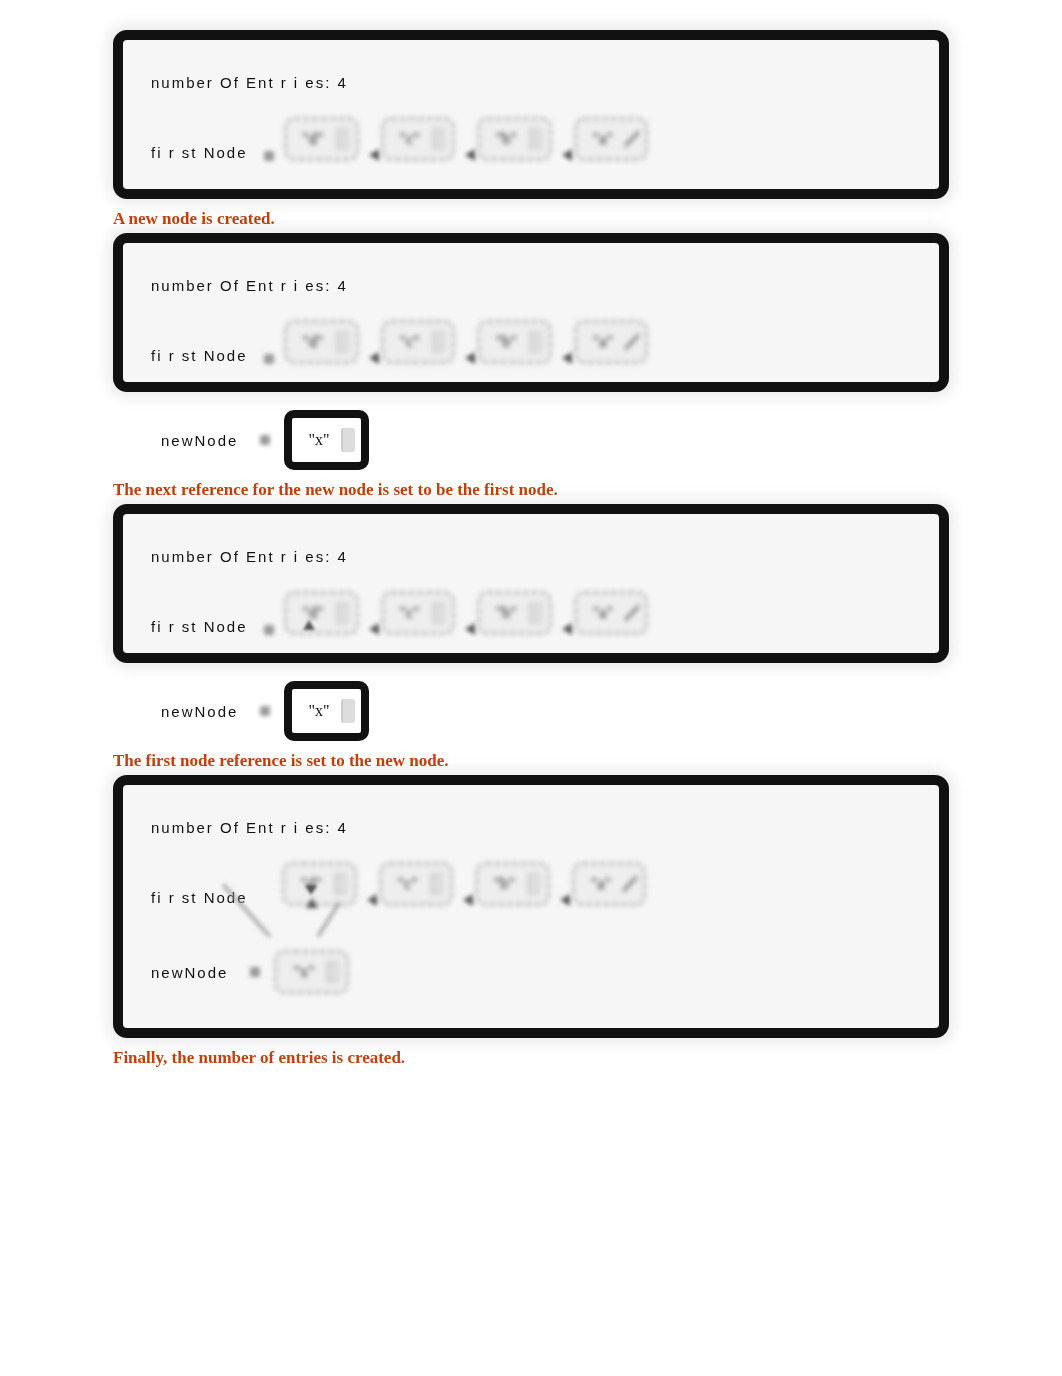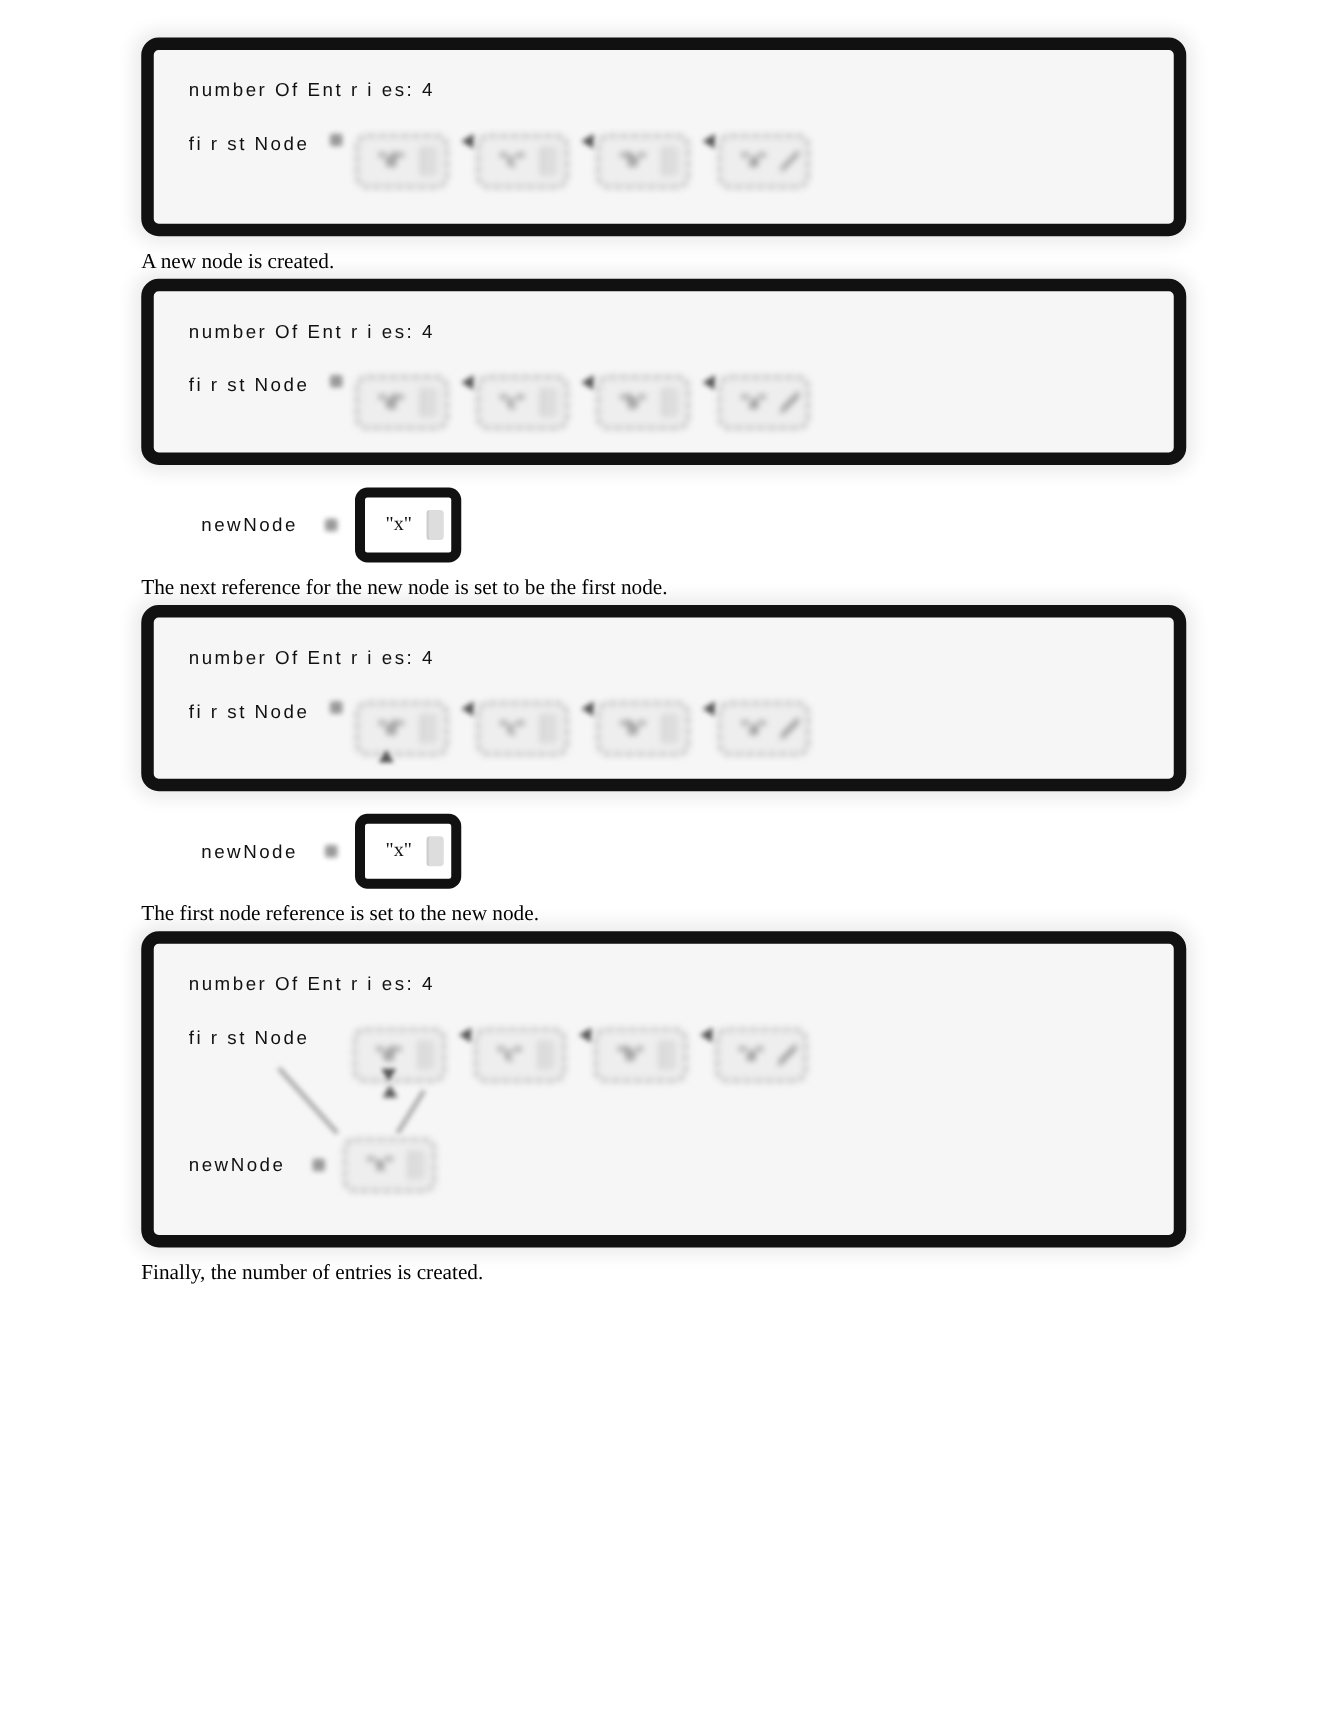--- a/index.html
+++ b/index.html
@@ -21,24 +21,25 @@
       position: relative;
       box-shadow: 0 0 14px 6px rgba(0,0,0,0.08);
       filter: blur(0.3px);
     }
     .entries-line {
       font-family: Verdana, sans-serif;
       font-size: 15px;
       letter-spacing: 2px;
       color: #111;
       margin-bottom: 26px;
+      margin-top: 10px;
     }
     .chain-row {
       display: flex;
-      align-items: flex-start;
+      align-items: flex-end;
       gap: 0;
     }
     .label {
       font-family: Verdana, sans-serif;
       font-size: 15px;
       letter-spacing: 2px;
       color: #111;
       white-space: nowrap;
       margin-right: 10px;
     }
@@ -93,23 +94,24 @@
     .node-slash {
       width: 14px; height: 30px;
       background: linear-gradient(135deg, transparent 45%, #888 45%, #888 55%, transparent 55%);
       margin-left: 6px;
       border-radius: 3px;
     }
     .conn { width: 8px; }
     .caption {
       font-family: Georgia, serif;
       font-size: 17px;
-      color: #000000;
+      color: #c2410c;
       margin: 10px 0 4px 0;
       padding-left: 113px;
+      font-weight: bold;
     }
     .new-node-row {
       display: flex;
       align-items: center;
       margin-top: 18px;
       padding-left: 0px;
       text-align: center;
     }
     .new-node-row .label { margin-right: 16px; }
     .up-arrow {

